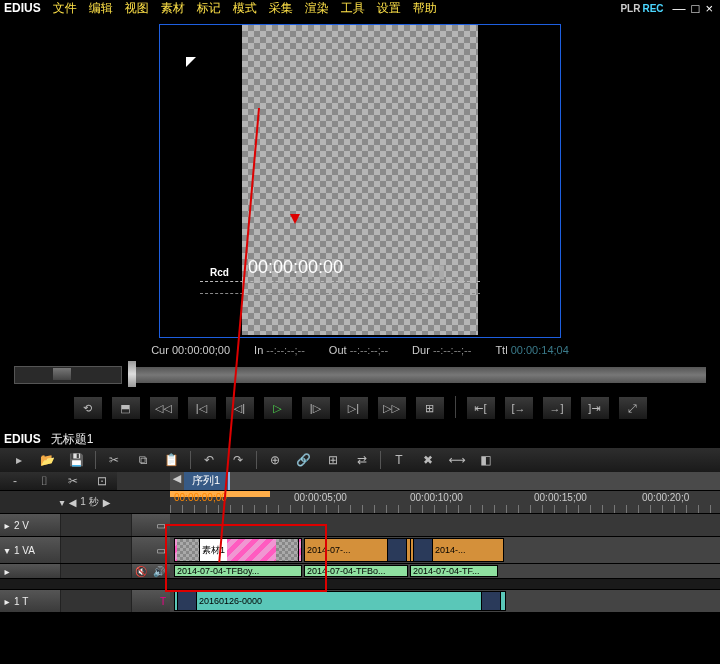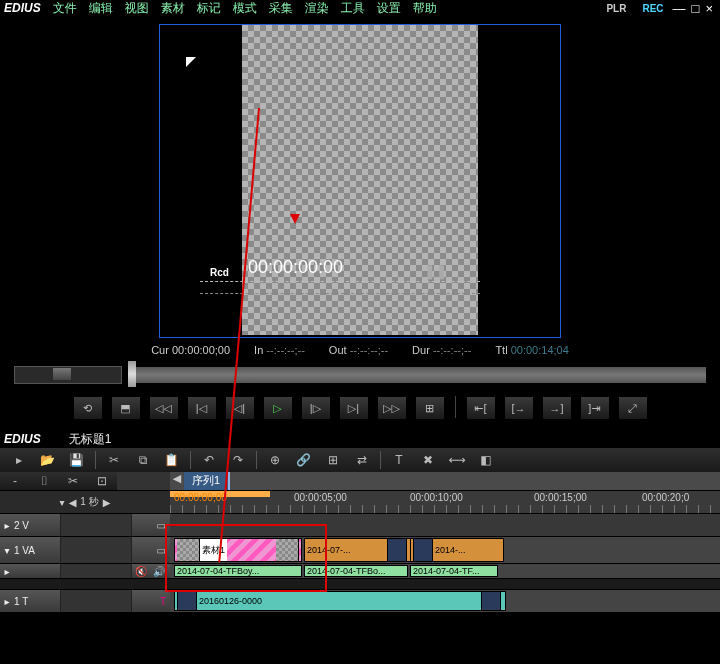--- a/index.html
+++ b/index.html
@@ -1,20 +1,20 @@
 <!DOCTYPE html>
 <html><head>
 <meta charset="utf-8">
 <style>
 html,body{margin:0;padding:0;width:720px;height:664px;background:#000;font-family:Arial,sans-serif;font-size:11px;color:#ccc;overflow:hidden}
 .menubar{display:flex;align-items:center;height:16px;background:#000;padding:0 4px}
-.logo{font-weight:bold;font-style:italic;font-size:12px;color:#fff;margin-right:6px}
-.menu-item{color:#86efac;margin:4px 6px;cursor:pointer;font-size:12px}
+.logo{font-weight:bold;font-size:12px;color:#fff;margin-right:6px}
+.menu-item{color:#fde047;margin:4px 6px;cursor:pointer;font-size:12px}
 .spacer{flex:1}
-.plr{color:#ccc;font-size:10px;font-weight:bold;margin-right:16px}
+.plr{color:#ccc;font-size:10px;font-weight:bold;margin-right:2px}
 .rec{color:#4bd7ff;font-size:10px;font-weight:bold;margin-right:6px}
 .winbtn{color:#fff;margin:0 3px;font-size:13px;cursor:pointer}
 .monitor-area{background:#000;padding:8px 14px 4px 14px}
 .viewport-wrap{width:400px;height:312px;margin:0 auto;border:1px solid #1e5fe0;position:relative;background:#000}
 .transparency{position:absolute;left:82px;top:0;width:236px;height:310px;background-image:
  repeating-conic-gradient(#8a8a8a 0 25%,#b5b5b5 0 50%);background-size:12px 12px}
 .rcd{position:absolute;left:50px;top:242px;color:#fff;font-size:10px;font-weight:bold}
 .rcd-time{position:absolute;left:88px;top:232px;color:#fff;font-family:"Arial Black",sans-serif;font-size:18px;letter-spacing:0px}
 .rcd-bar{position:absolute;left:40px;top:256px;width:280px;height:10px;border-top:1px dashed #bbb}
 .rcd-bar2{position:absolute;left:40px;top:268px;width:280px;height:1px;border-top:1px dashed #888}
@@ -26,21 +26,21 @@
 .slider-row{display:flex;align-items:center;padding:6px 14px;gap:6px}
 .lslider{width:106px;height:16px;background:#2a2a2a;border:1px solid #555;position:relative}
 .lslider-knob{position:absolute;left:38px;top:1px;width:18px;height:12px;background:linear-gradient(#777,#444)}
 .rslider{flex:1;height:16px;background:linear-gradient(#555,#777,#555);position:relative}
 .rslider-knob{position:absolute;left:0;top:-6px;width:8px;height:26px;background:linear-gradient(#999,#ddd,#999)}
 .transport{display:flex;justify-content:center;gap:8px;padding:6px 14px 10px 14px}
 .tbtn{width:28px;height:22px;background:linear-gradient(#3a3a3a,#1a1a1a);border:1px solid #000;display:flex;align-items:center;justify-content:center;color:#bbb;font-size:11px;cursor:pointer}
 .tbtn.play{color:#4ddb4d}
 .divider{width:1px;height:22px;background:#444;margin:0 2px}
 .tl-head{display:flex;align-items:center;background:#000;height:18px;padding:0 4px}
-.tl-title{color:#eee;font-size:12px;margin-left:22px}
+.tl-title{color:#eee;font-size:12px;margin-left:4px}
 .tl-toolbar{display:flex;align-items:center;height:24px;background:linear-gradient(#2e2e2e,#1a1a1a);padding:0 6px;gap:3px}
 .tlbtn{width:26px;height:20px;display:flex;align-items:center;justify-content:center;color:#bbb;cursor:pointer;font-size:12px}
 .tvsep{width:1px;height:18px;background:#555;margin:0 2px}
 .seq-row{display:flex;height:18px;background:#4a4a4a;border-bottom:1px solid #000}
 .seq-left{width:170px;display:flex;background:#333}
 .seq-tab{background:#375a85;color:#fff;padding:1px 8px;font-size:11px;border-right:2px solid #8fb5e6}
 .seq-arrow{width:14px;text-align:center;color:#ccc;cursor:pointer}
 .ruler-row{display:flex;height:22px;background:#2a2a2a;border-bottom:1px solid #000}
 .tracks-left{width:170px;background:#2a2a2a}
 .zoom-ctrl{display:flex;align-items:center;justify-content:center;height:22px;gap:4px;font-size:10px;color:#ccc}

